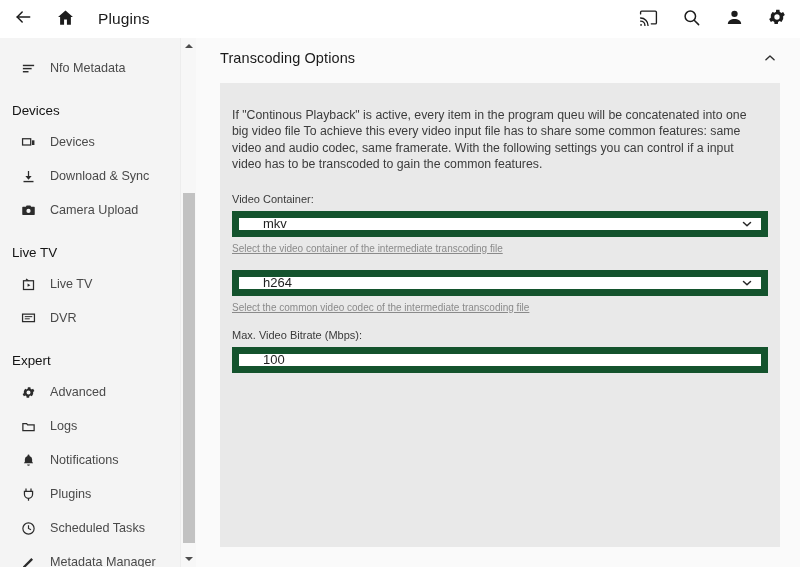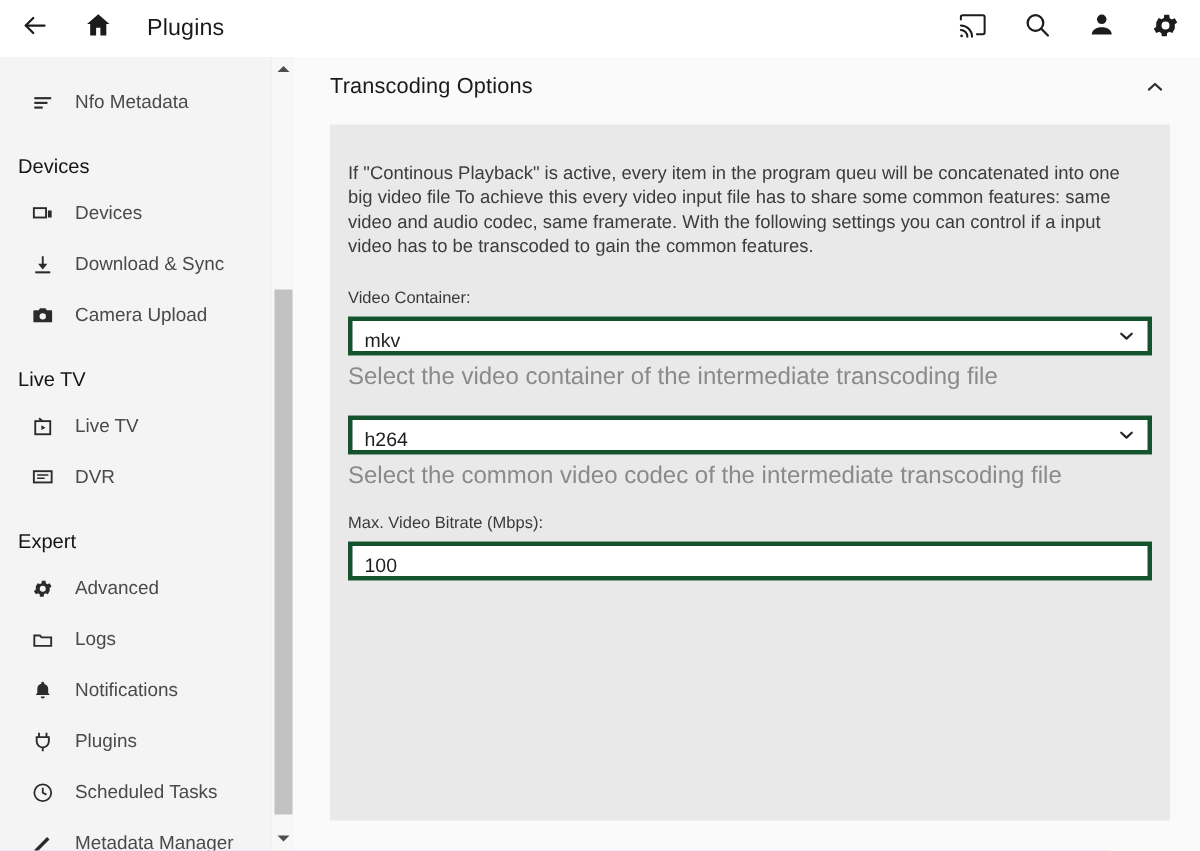--- a/index.html
+++ b/index.html
@@ -160,39 +160,40 @@
   .field { margin-bottom: 16px; }
   .field-label {
     font-size: 11px;
     color: #3a3a3a;
     margin-bottom: 6px;
   }
   .control {
     position: relative;
     height: 26px;
     background: #ffffff;
-    border: 3px solid #14532d;
-    display: flex; align-items: flex-end;
-    padding: 0 8px;
+    border: 7px solid #14532d;
+    display: flex; align-items: center;
+    padding: 0 24px;
   }
   .control .value {
     font-size: 13px;
     color: #1f1f1f;
   }
   .control .chev {
     position: absolute; right: 8px; top: 50%;
     transform: translateY(-50%);
     width: 12px; height: 12px;
     display: flex; align-items: center; justify-content: center;
     color: #262626;
   }
   .field-hint {
-    font-size: 16px;
+    font-size: 10px;
     color: #8a8a8a;
     margin-top: 6px;
+    text-decoration: underline;
   }
   .field.no-hint { }
 </style>
 </head>
 <body>
 
 <div class="topbar">
   <div class="topbar-left">
     <div class="icon-btn back-btn">
       <span>

